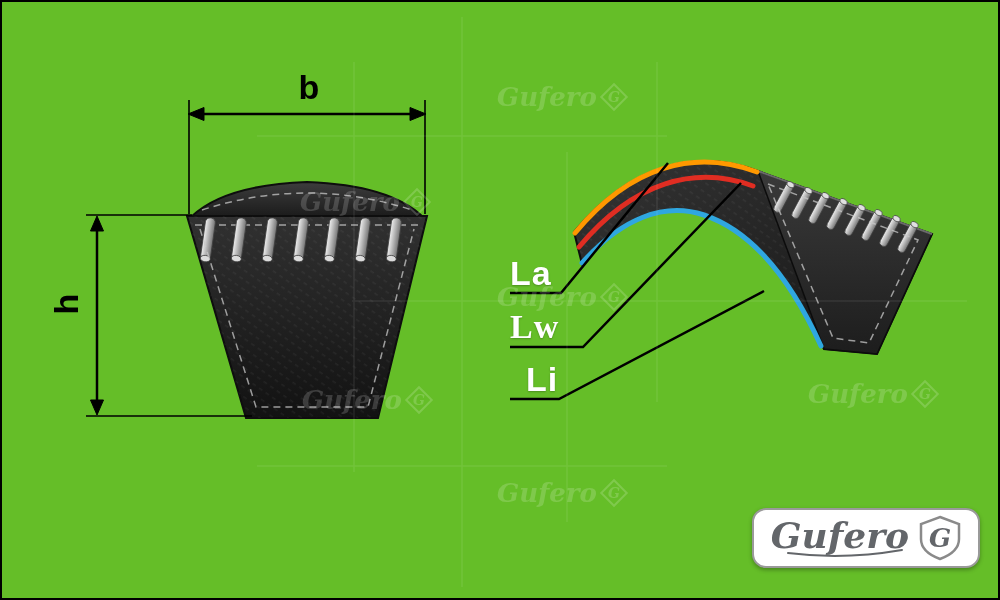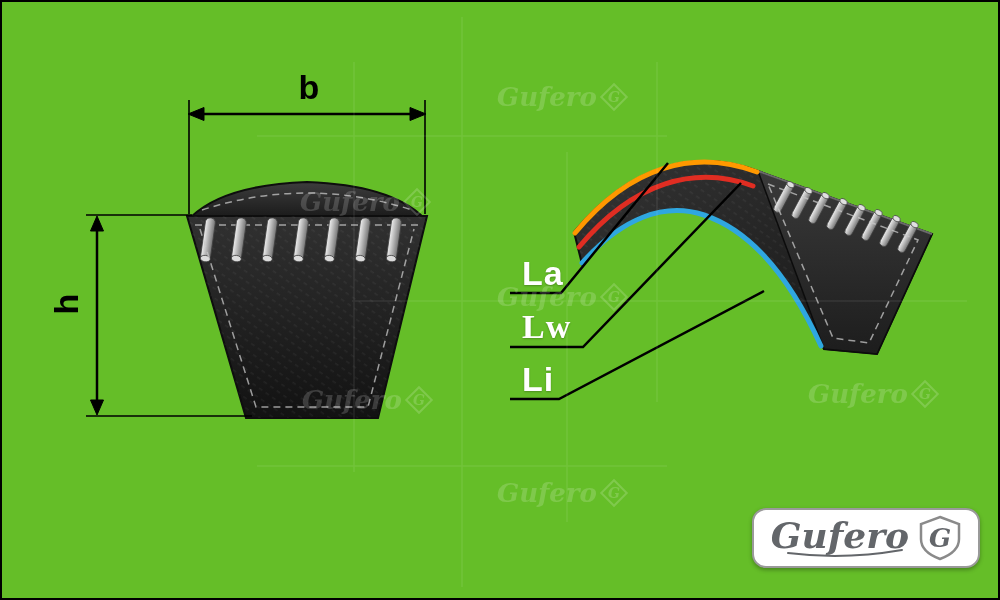--- a/index.html
+++ b/index.html
@@ -6,24 +6,24 @@
   html,body { width:1000px; height:600px; font-family:"Liberation Sans", sans-serif; }
   .stage { position:relative; width:1000px; height:600px; background:#65be28; border:2px solid #000; overflow:hidden; }
   svg.scene { position:absolute; left:0; top:0; }
   .overlay { position:absolute; left:0; top:0; width:1000px; height:600px; pointer-events:none; }
 
   .dim-label { position:absolute; color:#000; font-weight:700; font-size:34px; text-align:center; }
   .lbl-b { left:287px; top:66px; width:40px; }
   .lbl-h { left:45px; top:282px; width:40px; height:40px; transform:rotate(-90deg); }
 
   .len-label { position:absolute; color:#fff; font-weight:700; font-size:34px; letter-spacing:1px;
-               text-shadow:0 1px 2px rgba(0,0,0,.25);margin-left:12px; }
+               text-shadow:0 1px 2px rgba(0,0,0,.25); }
   .lbl-la { left:508px; top:252px; }
   .lbl-lw { left:508px; top:306px;font-family:Liberation Serif, serif; }
-  .lbl-li { left:508px; top:358px; }
+  .lbl-li { left:524px; top:358px; }
 
   .wm { position:absolute; display:flex; align-items:center; gap:7px; color:#fff; opacity:.17;
         font-family:"DejaVu Serif", serif; font-style:italic; font-weight:700; font-size:26px; white-space:nowrap; }
   .wm-diamond { width:20px; height:20px; border:2px solid #fff; transform:rotate(45deg);
                 display:flex; align-items:center; justify-content:center; flex:0 0 auto; }
   .wm-g { transform:rotate(-45deg); font-size:14px; font-weight:700; font-style:italic; line-height:1; }
 
   .logo { position:absolute; left:750px; top:506px; width:228px; height:60px; background:#fff;
           border:2px solid #9a9a9a; border-radius:14px; display:flex; align-items:center;
           justify-content:center; gap:10px; box-shadow:0 2px 4px rgba(0,0,0,.3); }

